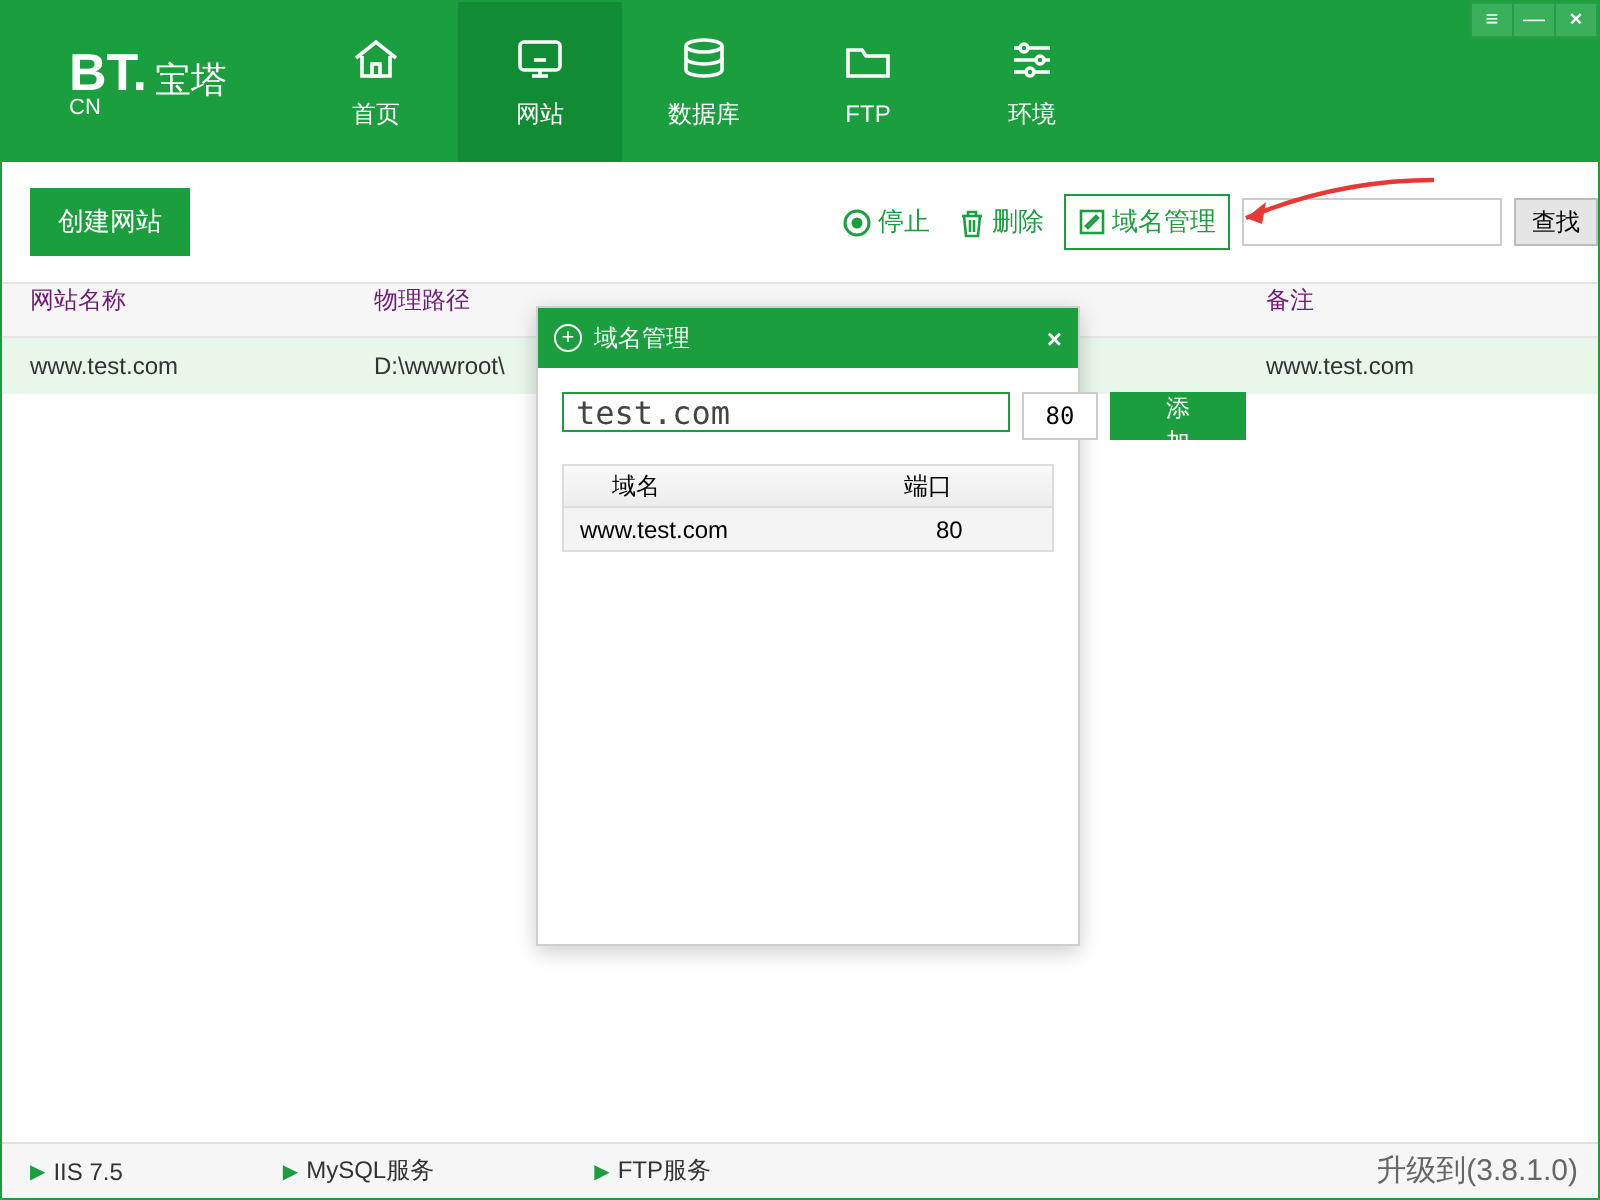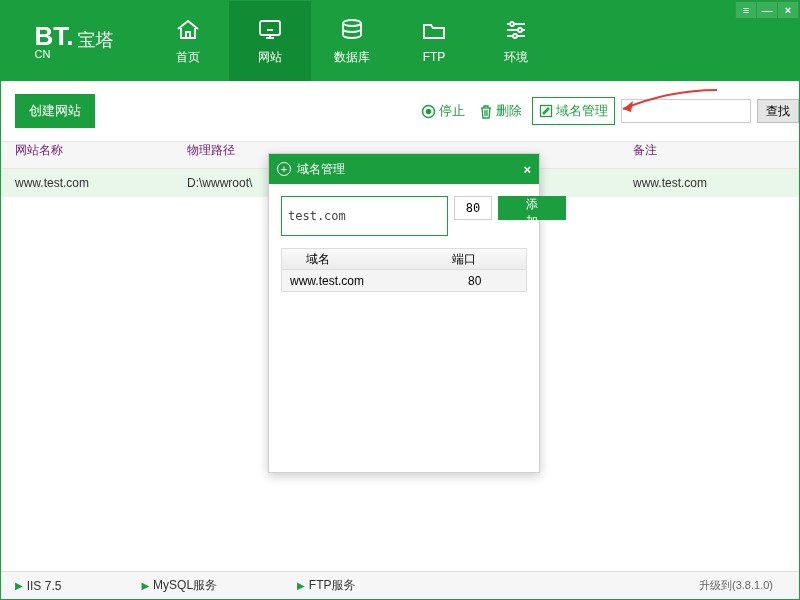--- a/index.html
+++ b/index.html
@@ -35,29 +35,29 @@
 .col-path { width: 166px; }
 .col-rest { width: 280px; }
 .col-remark { flex: 1; }
 
 .table-row { display: flex; height: 28px; align-items: center; font-size: 12px; padding: 0 14px; font-family: "Consolas", monospace; color: #333; }
 .table-row.sel { background: #e9f6ea; }
 
 .statusbar { position: absolute; bottom: 0; left: 0; right: 0; height: 28px; background: #f6f6f6; border-top: 1px solid #e0e0e0; display: flex; align-items: center; font-size: 12px; color: #333; padding: 0 14px; }
 .status-item { display: flex; align-items: center; gap: 4px; margin-right: 80px; }
 .tri { color: #1b9e3e; font-size: 10px; }
-.version { position: absolute; right: 26px; color: #666; font-size: 11px; }
+.version { position: absolute; right: 10px; color: #666; font-size: 15px; }
 
 .modal { position: absolute; left: 267px; top: 152px; width: 272px; height: 320px; background: #fff; border: 1px solid #cfcfcf; box-shadow: 0 3px 10px rgba(0,0,0,0.2); display: flex; flex-direction: column; }
 .modal-title { height: 30px; background: #1b9e3e; color: #fff; display: flex; align-items: center; padding: 0 8px; font-size: 12px; }
 .modal-title .plus { margin-right: 6px; border: 1.5px solid #fff; border-radius: 50%; width: 14px; height: 14px; display: inline-flex; align-items: center; justify-content: center; font-size: 11px; line-height: 1; }
 .modal-close { margin-left: auto; cursor: pointer; font-weight: bold; font-size: 13px; }
 .modal-body { padding: 12px; }
 .input-row { display: flex; gap: 6px; margin-bottom: 12px; }
-.domain-input { flex: 1; height: 40px; border: 1px solid #1b9e3e; padding: 0 6px; font-size: 12px; font-family: Consolas, monospace; color: #444; }
+.domain-input { flex: 1; height: 20px; border: 1px solid #1b9e3e; padding: 0 6px; font-size: 16px; font-family: Consolas, monospace; color: #444; }
 .port-input { width: 38px; height: 24px; border: 1px solid #ccc; text-align: center; font-size: 12px; font-family: Consolas, monospace; }
 .btn-add { background: #1b9e3e; color: #fff; border: none; height: 24px; padding: 0 28px; font-size: 12px; cursor: pointer; }
 .mini-table-head { display: flex; background: linear-gradient(#fafafa,#ececec); border: 1px solid #ddd; height: 22px; align-items: center; font-size: 12px; padding: 0 24px; }
 .mini-col-domain { flex: 1; }
 .mini-col-port { width: 50px; margin-left: 24px; }
 .mini-table-row { display: flex; height: 22px; align-items: center; font-size: 12px; padding: 0 8px; border: 1px solid #ddd; border-top: none; background: #f4f4f4; font-family: Consolas, monospace; }
 
 svg { display: block; }
 </style>
 </head>

